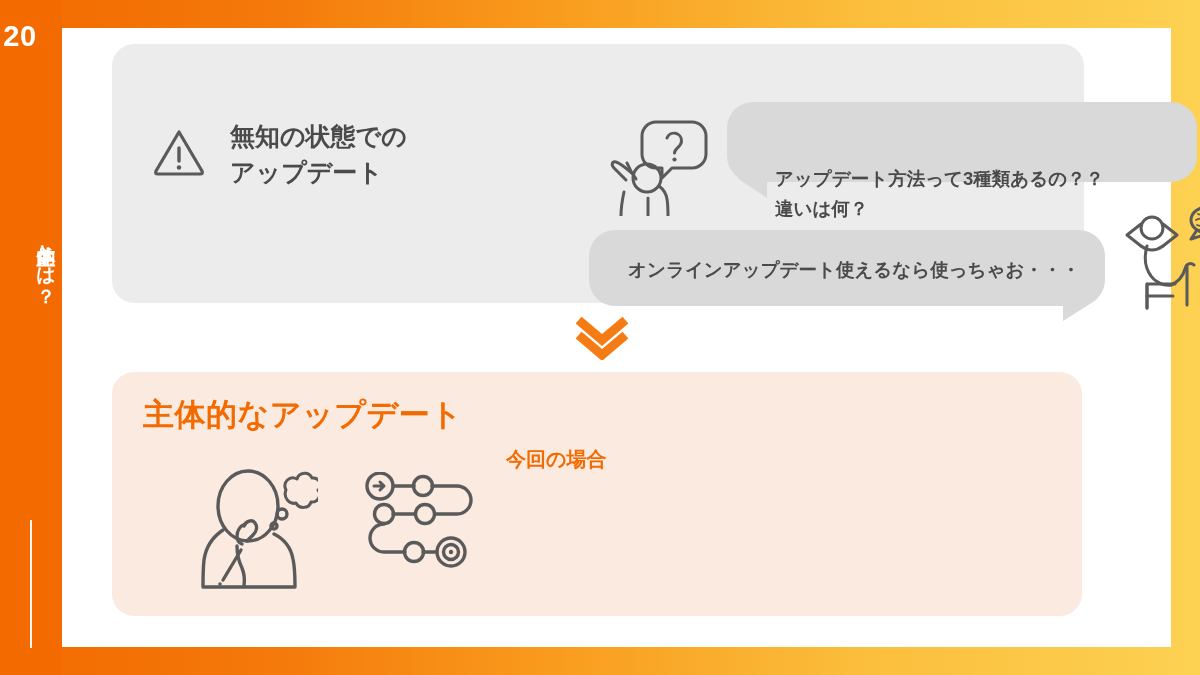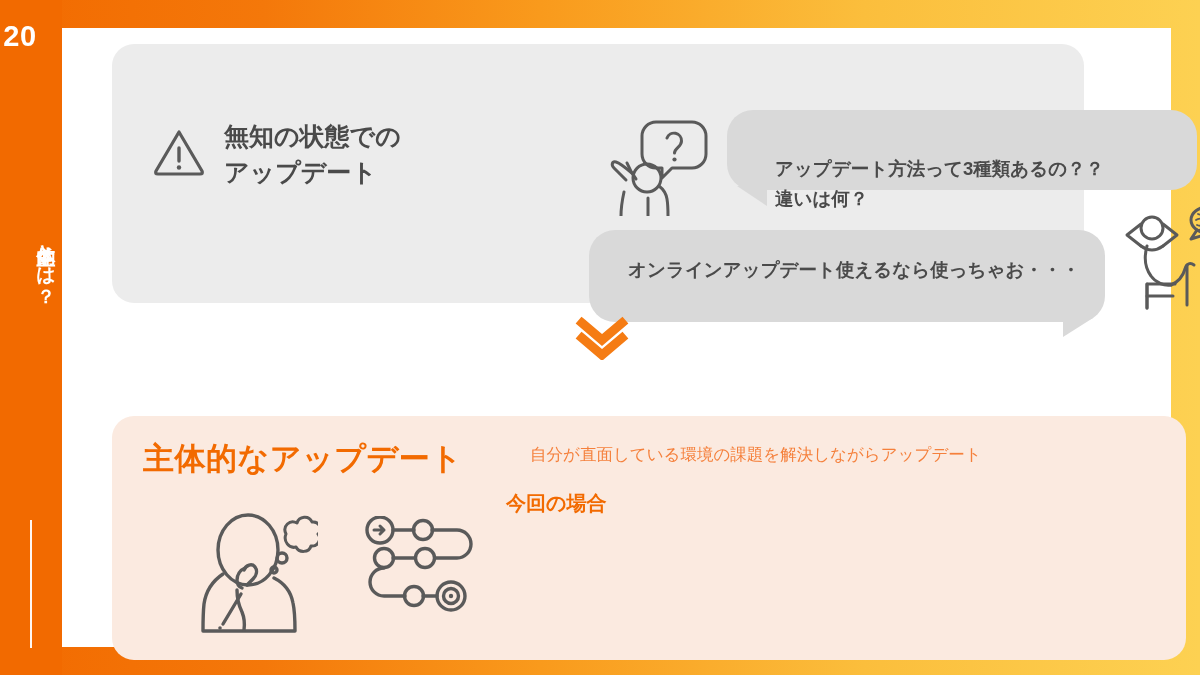--- a/index.html
+++ b/index.html
@@ -97,21 +97,21 @@
     border-radius: 22px;
   }
 
   
   #problem-heading {
     position: absolute;
     left: 40px;
     top: 74px;
     display: flex;
     align-items: center;
-    gap: 18px;
+    gap: 24px;
   }
   #warn-icon { flex: 0 0 auto; }
   #problem-heading-text {
     color: #4A4A4A;
     font-size: 25px;
     font-weight: bold;
     line-height: 1.45;
     white-space: pre-line;
   }
 
@@ -134,40 +134,40 @@
     background: #D9D9D9;
     border-radius: 26px;
     color: #4A4A4A;
     font-size: 18.5px;
     font-weight: bold;
     line-height: 1.62;
     box-sizing: border-box;
   }
   #bubble-question {
     left: 615px;
-    top: 66px;
+    top: 58px;
     width: 470px;
     height: 80px;
-    padding: 14px 0 0 48px;
+    padding: 32px 0 0 48px;
     white-space: pre-line;
   }
   #bubble-question .tail {
     position: absolute;
     left: 10px;
     bottom: -16px;
     width: 0; height: 0;
     border-style: solid;
     border-width: 20px 0 0 30px;
     border-color: #D9D9D9 transparent transparent transparent;
   }
   #bubble-shortcut {
     left: 477px;
     top: 186px;
     width: 516px;
-    height: 92px;
+    height: 76px;
     padding: 25px 0 0 14px;
     text-align: center;
   }
   #bubble-shortcut .tail {
     position: absolute;
     right: 12px;
     bottom: -15px;
     width: 0; height: 0;
     border-style: solid;
     border-width: 0 0 19px 30px;
@@ -179,25 +179,24 @@
     position: absolute;
     left: 574px;
     top: 316px;
   }
 
   
   #panel-solution {
     position: absolute;
     left: 112px;
     top: 372px;
-    width: 1074px;
+    width: 970px;
     height: 244px;
     background: #FBEAE0;
     border-radius: 22px;
-    margin-top: 44px;
   }
   #solution-title {
     position: absolute;
     left: 31px;
     top: 22px;
     color: #F26A00;
     font-size: 31px;
     font-weight: bold;
     letter-spacing: .5px;
     white-space: nowrap;
@@ -335,21 +334,20 @@
     <svg width="56" height="44" viewBox="0 0 56 44" fill="none" stroke="#F57C14" stroke-width="9" stroke-linecap="square" stroke-linejoin="miter">
       <path d="M8 7 L28 24 L48 7"></path>
       <path d="M8 22 L28 39 L48 22"></path>
     </svg>
   </div>
 
   <div id="panel-solution">
 
     <div id="solution-title">主体的なアップデート</div>
 
-    <div id="solution-lead">自分が直面している環境の課題を解決しながらアップデート</div>
 
     <div id="solution-case-label">今回の場合</div>
 
     <ul id="solution-bullets">
     </ul>
 
     <span id="icon-idea-person">
       <svg width="118" height="128" viewBox="0 0 118 128" fill="none" stroke="#5A5A5A" stroke-width="3.4" stroke-linecap="round" stroke-linejoin="round">
         <ellipse cx="48" cy="42" rx="30" ry="35"></ellipse>
         <path d="M23 66 C14 72 6 82 4 96 c-1 9 -1 18 -1 27 h92 c0 -9 0 -19 -2 -28 c-2 -11 -9 -20 -19 -25"></path>

